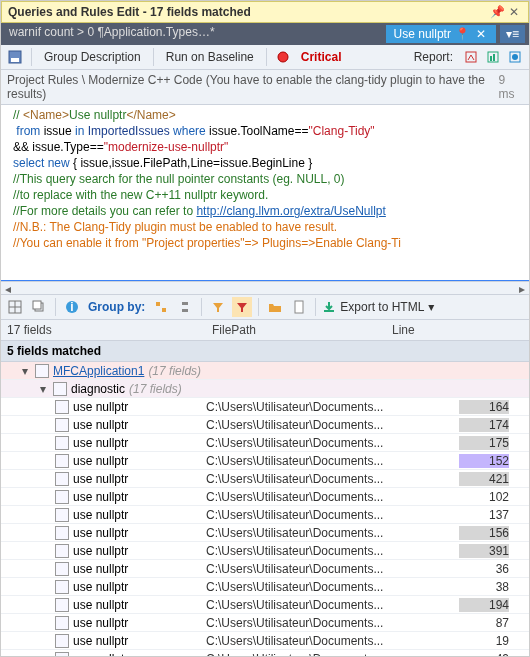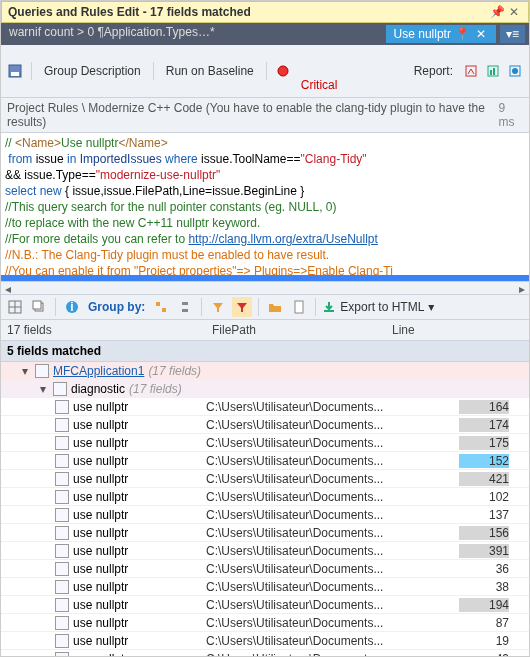--- a/index.html
+++ b/index.html
@@ -9,25 +9,25 @@
 .titlebar .pin, .titlebar .x { width: 16px; text-align: center; color: #666; cursor: pointer; }
 .tabbar { background: #535c6e; display: flex; align-items: flex-start; padding: 2px 4px; }
 .tabbar .tab-active { background: #3b9cdc; color: #fff; padding: 2px 8px; display: flex; align-items: center; gap: 4px; }
 .tabbar .tab-text { flex: 1; color: #ddd; padding-left: 4px; }
 .tabbar .tab-x { color: #fff; cursor: pointer; padding: 0 2px; }
 .tabbar .menu-btn { background: #4a76a8; color: #fff; padding: 2px 6px; margin-left: 4px; cursor: pointer; }
 .toolbar1 { background: #eef2f7; border-bottom: 1px solid #ccd2dc; display: flex; align-items: center; padding: 2px 4px; gap: 2px; }
 .toolbar1 .sep { width: 1px; height: 18px; background: #ccd2dc; margin: 0 4px; }
 .toolbar1 .btn { padding: 3px 6px; color: #333; cursor: pointer; }
 .toolbar1 .icon-btn { width: 20px; height: 20px; display: inline-flex; align-items: center; justify-content: center; cursor: pointer; }
-.toolbar1 .crit { color: #c00; font-weight: normal; margin-top: 28px; }
+.toolbar1 .crit { color: #c00; font-weight: bold; }
 .toolbar1 .spacer { flex: 1; }
 .breadcrumb { background: #eef2f7; border-bottom: 1px solid #ccd2dc; padding: 3px 6px; display: flex; align-items: center; color: #555; }
 .breadcrumb .timing { margin-left: auto; color: #888; }
-.code { background: #fff; font-family: Consolas, monospace; font-size: 12px; padding: 2px 4px; line-height: 16px; white-space: pre; overflow: hidden; height: 148px; border-bottom: 6px solid #3b82f6; }
+.code { background: #fff; font-family: Consolas, monospace; font-size: 12px; padding: 2px 12px; line-height: 16px; white-space: pre; overflow: hidden; height: 176px; border-bottom: 1px solid #3b82f6; }
 .c-tag { color: #2a7a2a; }
 .c-brown { color: #a06a2a; }
 .c-blue { color: #1a5fb4; }
 .c-red { color: #c01c28; }
 .c-navy { color: #1a3e8c; }
 .c-link { color: #1a5fb4; text-decoration: underline; }
 .c-orange { color: #d86f10; }
 .scrollstub { height: 14px; background: #eef2f7; border-top: 1px solid #ccd2dc; border-bottom: 1px solid #ccd2dc; display:flex;}
 .scrollstub .arrow{width:14px;text-align:center;color:#666;}
 .toolbar2 { background: #eef2f7; border-bottom: 1px solid #ccd2dc; display: flex; align-items: center; padding: 2px 4px; gap: 4px; }
@@ -251,21 +251,21 @@
         </div>
         <div class="c2">C:\Users\Utilisateur\Documents...</div>
         <div class="c3"><span class="linebar hl" style="background:#d6d6d6;">175</span></div>
       </div>
       <div class="row">
         <div class="c1 indent3">
           <span class="node-icon"></span> 
           <span>use nullptr</span>
         </div>
         <div class="c2">C:\Users\Utilisateur\Documents...</div>
-        <div class="c3"><span class="linebar hl" style="background:#7dd3fc;">152</span></div>
+        <div class="c3"><span class="linebar hl" style="background:#c4b5fd;">152</span></div>
       </div>
       <div class="row">
         <div class="c1 indent3">
           <span class="node-icon"></span> 
           <span>use nullptr</span>
         </div>
         <div class="c2">C:\Users\Utilisateur\Documents...</div>
         <div class="c3"><span class="linebar hl" style="background:#d6d6d6;">421</span></div>
       </div>
       <div class="row">

